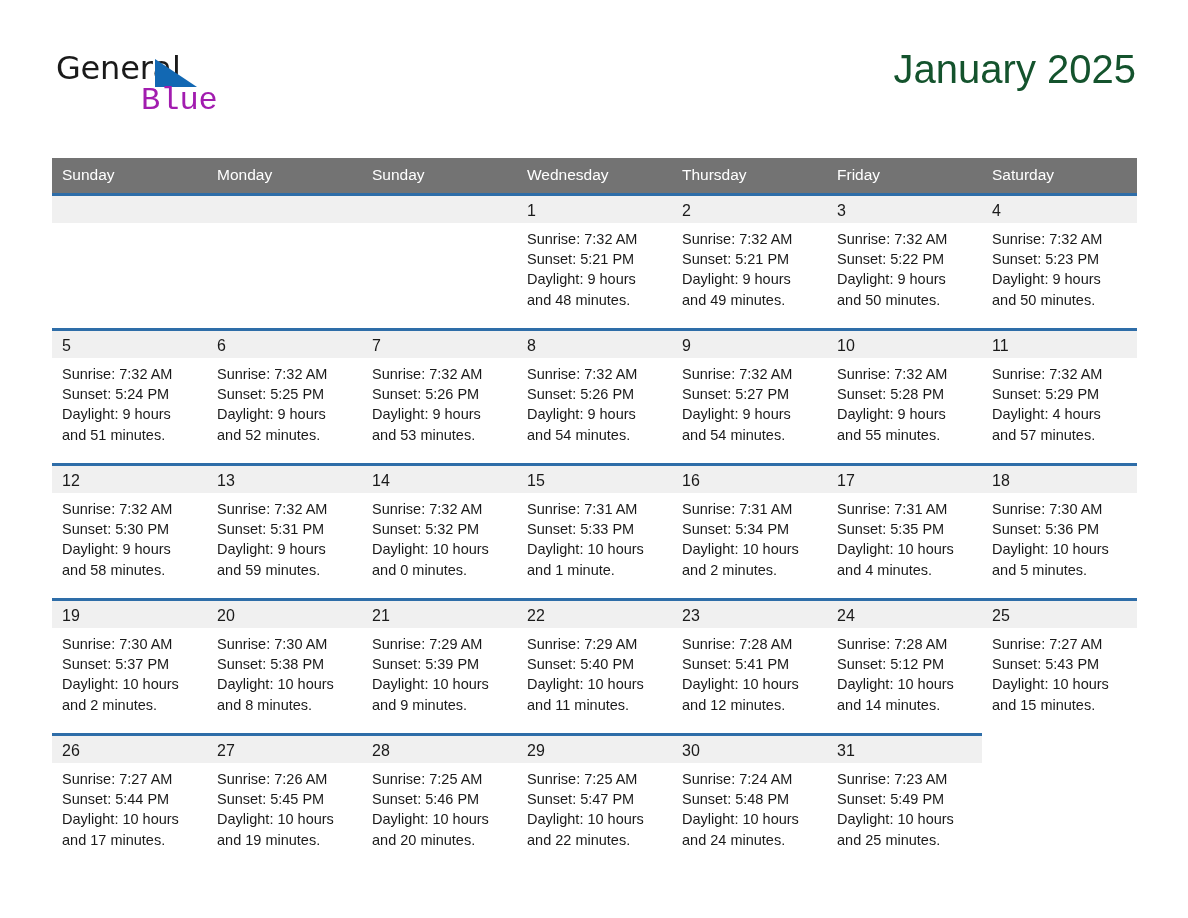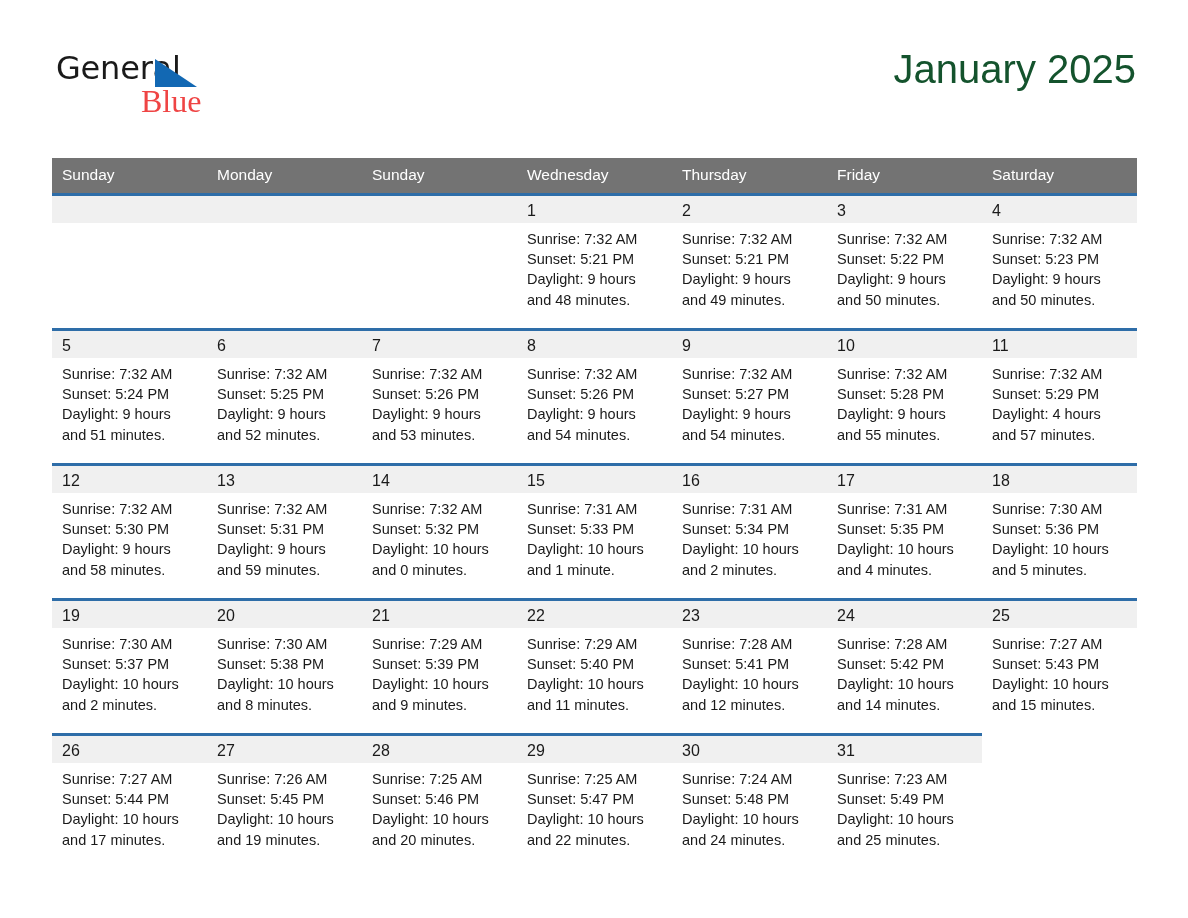--- a/index.html
+++ b/index.html
@@ -55,22 +55,22 @@
     width: 0;
     height: 0;
     border-left: 42px solid #1268B3;
     border-top: 28px solid transparent;
   }
   .logo-blue {
     position: absolute;
     left: 85px;
     top: 41px;
     font-size: 32px;
-    color: #ef4444;
-    font-family: Liberation Serif, serif;
+    color: #a21caf;
+    font-family: Liberation Mono, monospace;
     font-weight: 400;
   }
   .title-block {
     text-align: right;
     padding-top: 2px;
   }
   .cal-title {
     font-size: 40px;
     font-weight: 400;
     color: #14532d;
@@ -381,21 +381,21 @@
             <div class="cell-body">
               <div>Sunrise: 7:28 AM</div>
               <div>Sunset: 5:41 PM</div>
               <div class="daylight-line">Daylight: 10 hours and 12 minutes.</div>
             </div>
           </td>
           <td class="has-strip">
             <div class="daynum-strip">24</div>
             <div class="cell-body">
               <div>Sunrise: 7:28 AM</div>
-              <div>Sunset: 5:42 PM</div>
+              <div>Sunset: 5:12 PM</div>
               <div class="daylight-line">Daylight: 10 hours and 14 minutes.</div>
             </div>
           </td>
           <td class="has-strip">
             <div class="daynum-strip">25</div>
             <div class="cell-body">
               <div>Sunrise: 7:27 AM</div>
               <div>Sunset: 5:43 PM</div>
               <div class="daylight-line">Daylight: 10 hours and 15 minutes.</div>
             </div>

